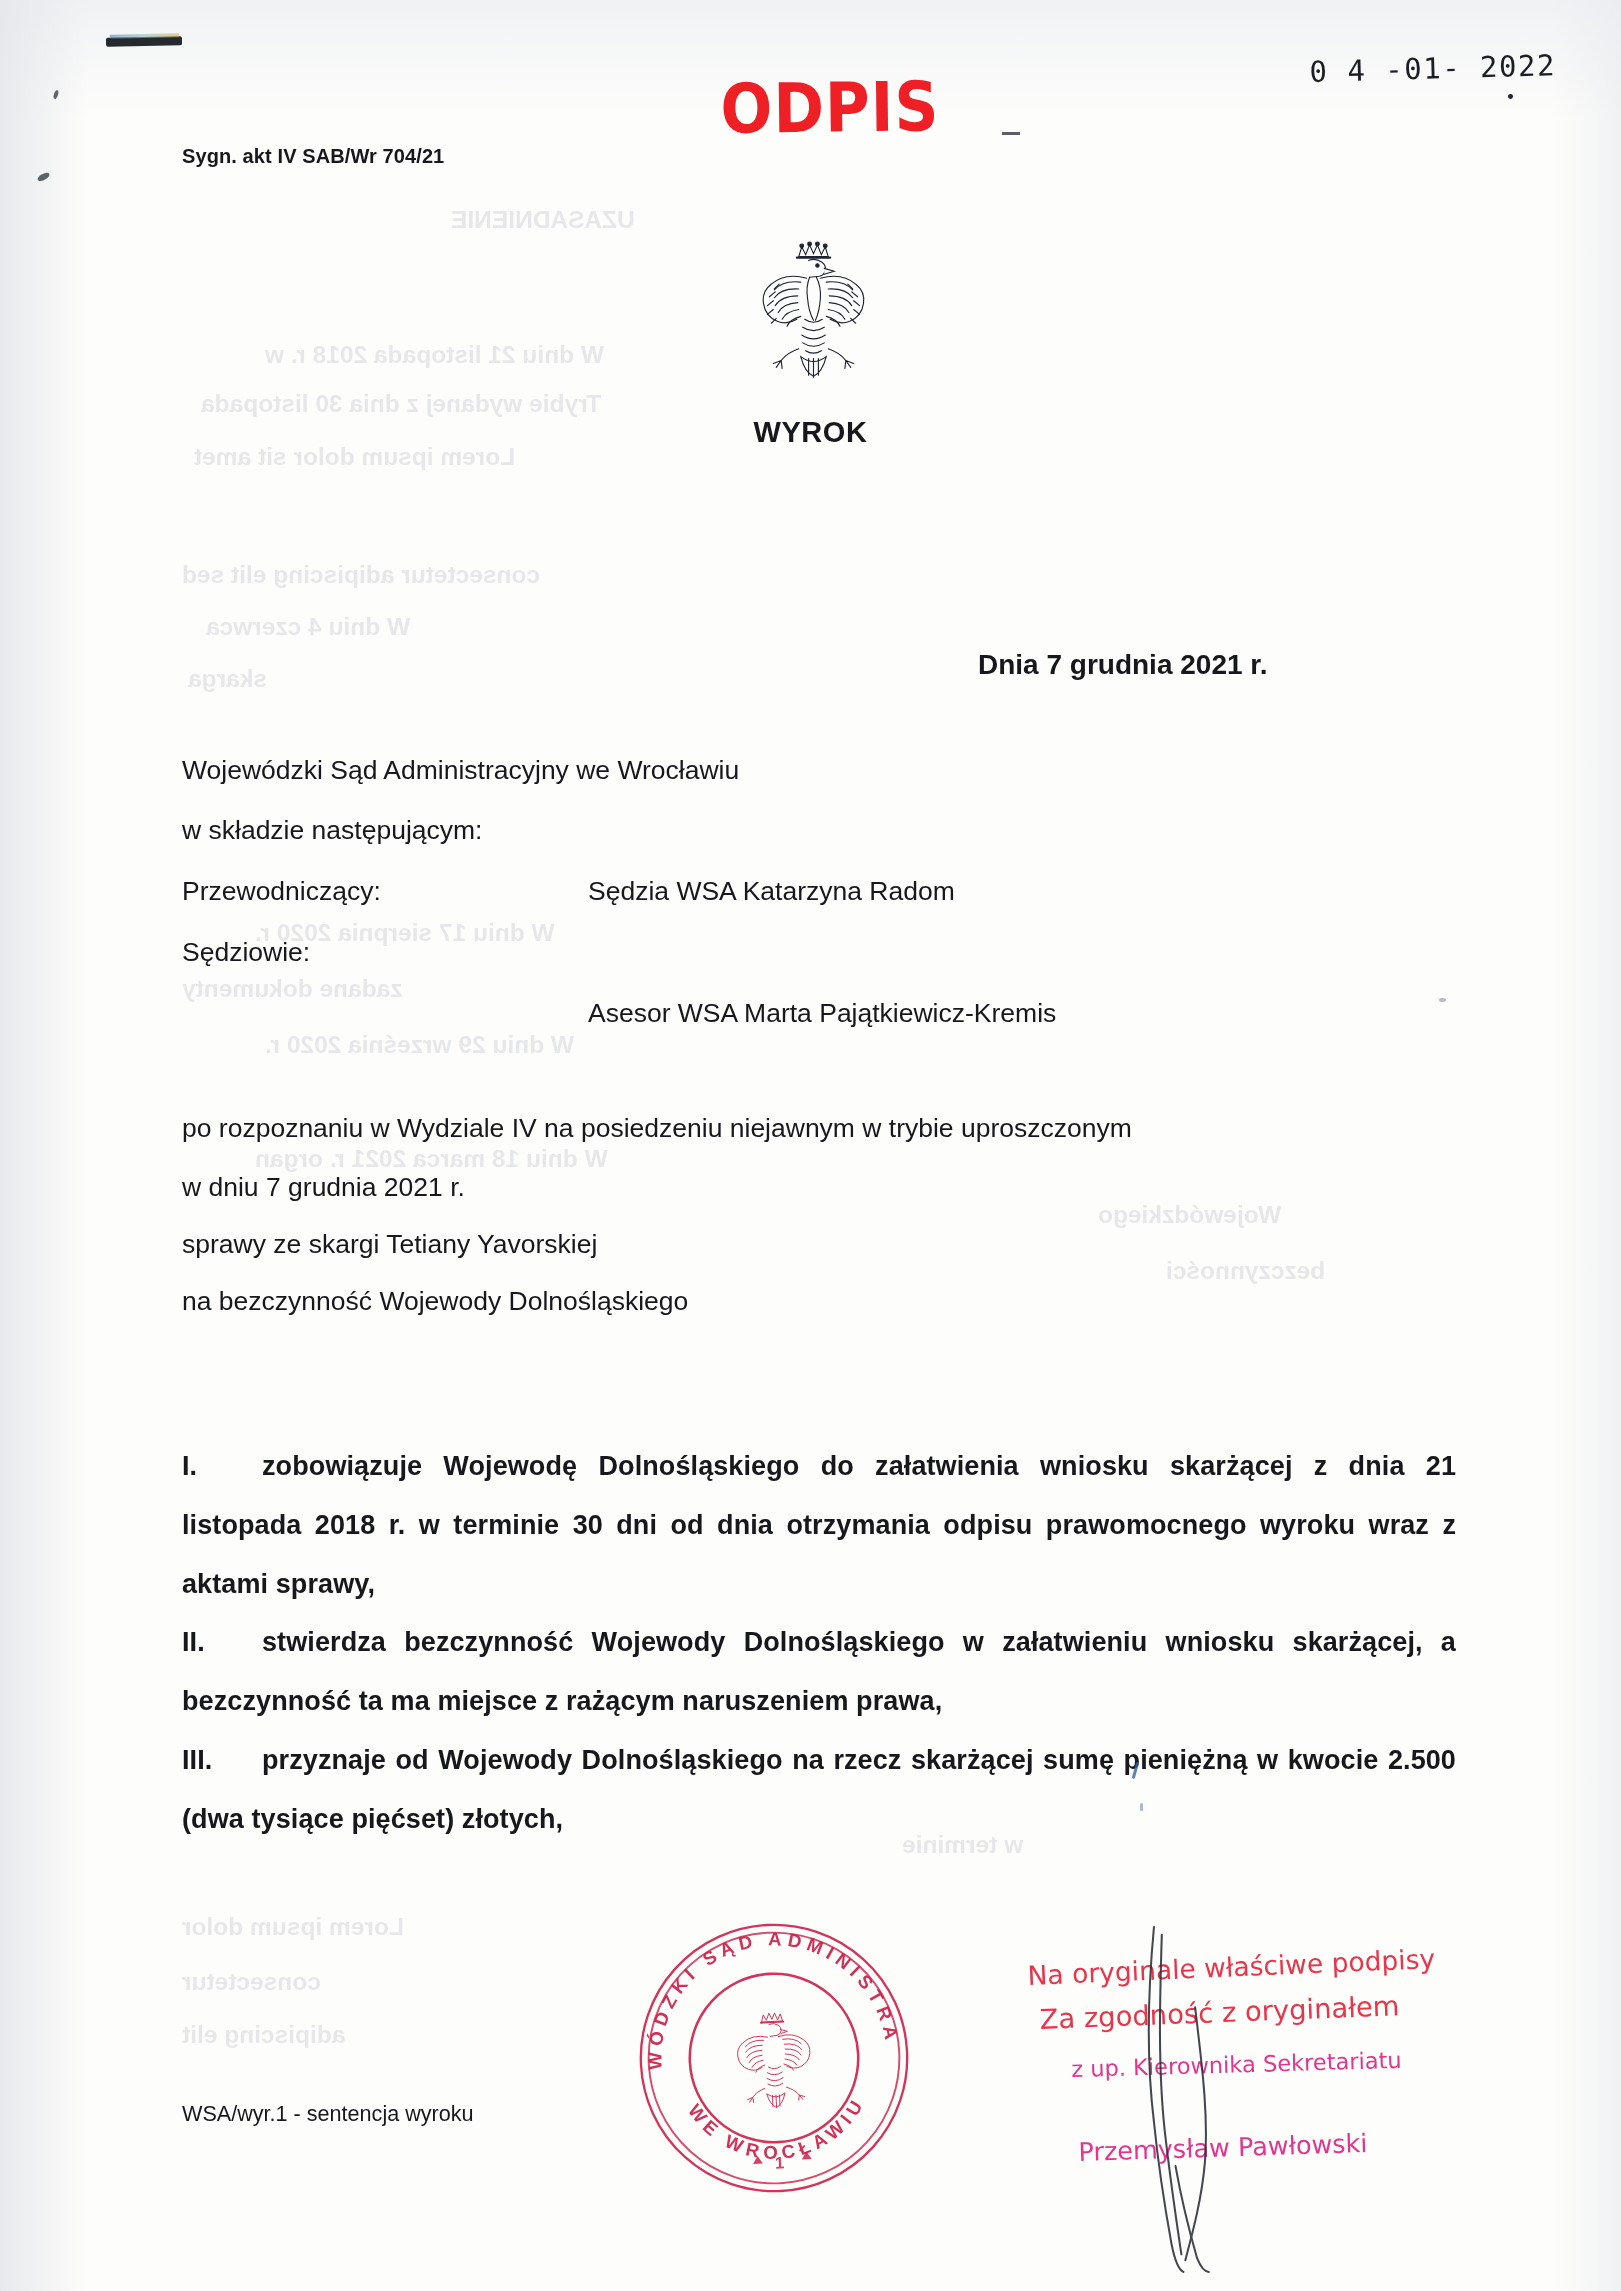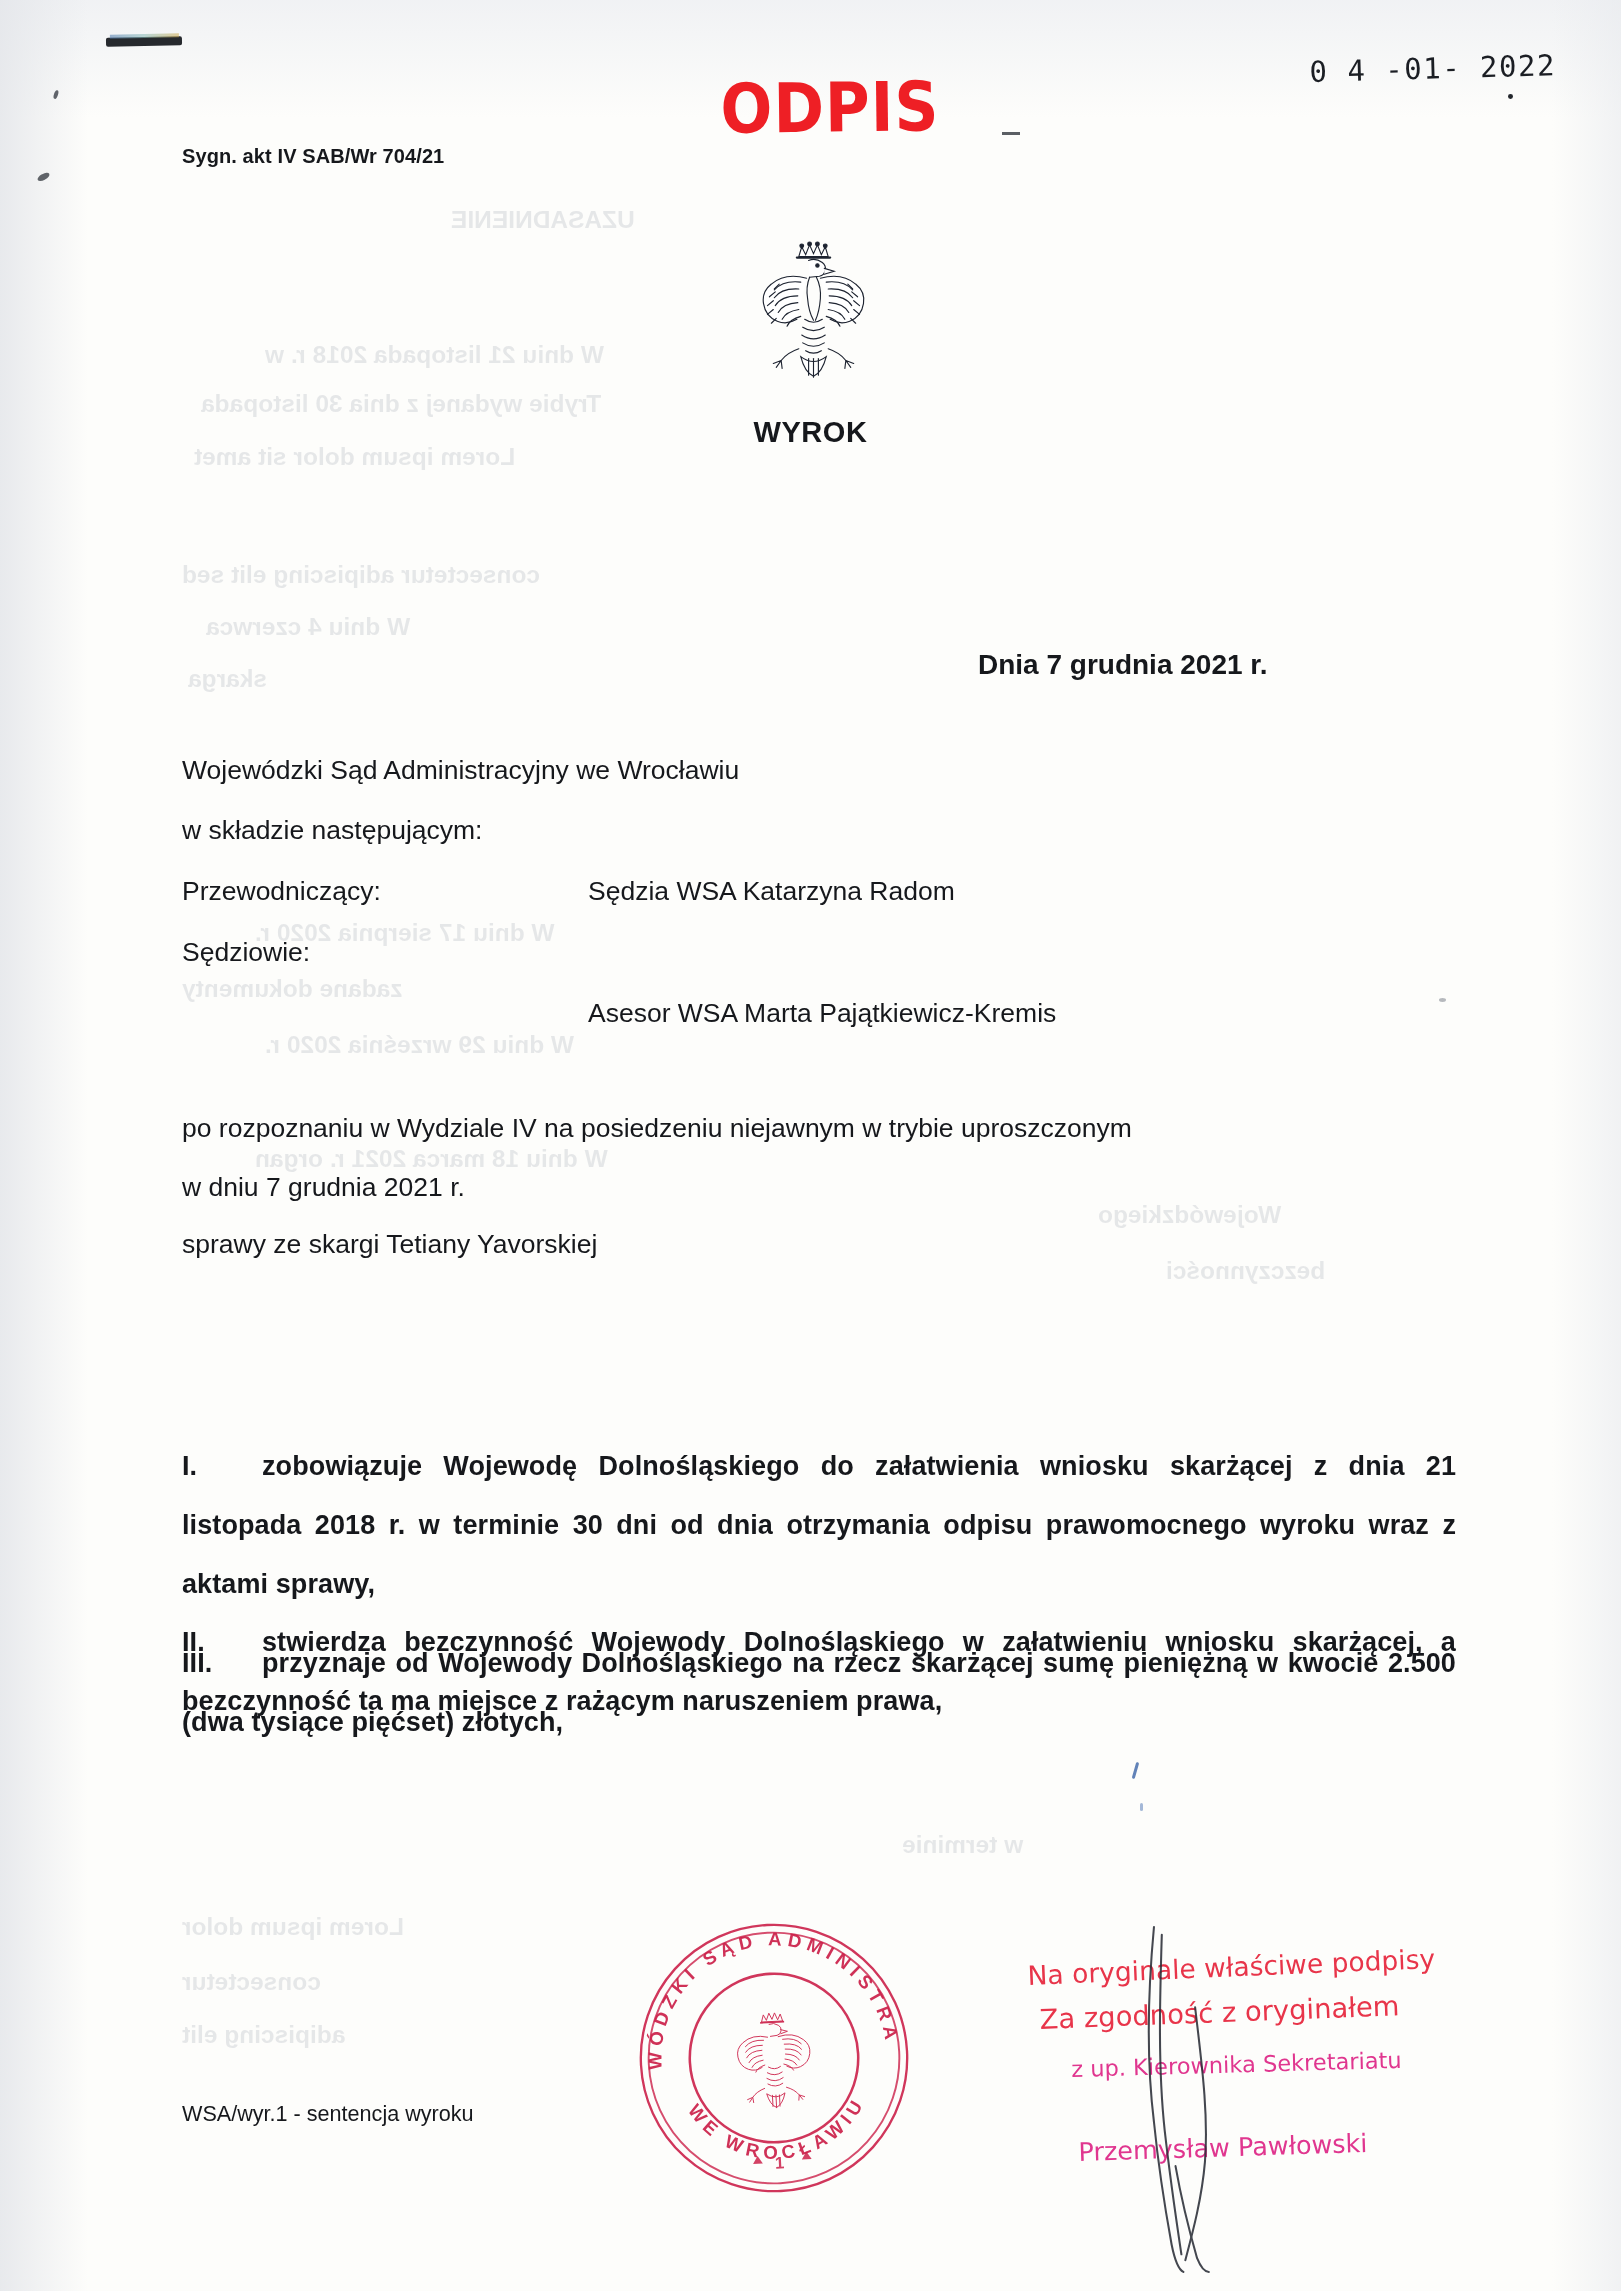--- a/index.html
+++ b/index.html
@@ -335,30 +335,31 @@
   <div class="t body-line" style="top:876px">Przewodniczący:</div>
   <div class="t indent-col" style="top:876px">Sędzia WSA Katarzyna Radom</div>
 
   <div class="t body-line" style="top:937px">Sędziowie:</div>
 
   <div class="t indent-col" style="top:998px">Asesor WSA Marta Pajątkiewicz-Kremis</div>
 
   <div class="t body-line" style="top:1113px">po rozpoznaniu w Wydziale IV na posiedzeniu niejawnym w trybie uproszczonym</div>
   <div class="t body-line" style="top:1172px">w dniu 7 grudnia 2021 r.</div>
   <div class="t body-line" style="top:1229px">sprawy ze skargi Tetiany Yavorskiej</div>
+  <div class="t body-line" style="top:1286px">na bezczynność Wojewody Dolnośląskiego</div>
 
   <div class="ruling" style="top:1437px">
     <span class="num">I.</span><span>zobowiązuje Wojewodę Dolnośląskiego do załatwienia wniosku skarżącej z dnia 21 listopada 2018 r. w terminie 30 dni od dnia otrzymania odpisu prawomocnego wyroku wraz z aktami sprawy,</span>
   </div>
 
   <div class="ruling" style="top:1613px">
     <span class="num">II.</span><span>stwierdza bezczynność Wojewody Dolnośląskiego w załatwieniu wniosku skarżącej, a bezczynność ta ma miejsce z rażącym naruszeniem prawa,</span>
   </div>
 
-  <div class="ruling" style="top:1634px">
+  <div class="ruling" style="top:1731px">
     <span class="num">III.</span><span>przyznaje od Wojewody Dolnośląskiego na rzecz skarżącej sumę pieniężną w kwocie 2.500 (dwa tysiące pięćset) złotych,</span>
   </div>
 
 
   <div class="seal">
     <svg viewBox="0 0 290 290" width="284" height="284">
       <defs>
         <path id="arcTop" d="M 30 145 A 115 115 0 0 1 260 145"></path>
         <path id="arcBot" d="M 42 145 A 103 103 0 0 0 248 145"></path>
       </defs>

